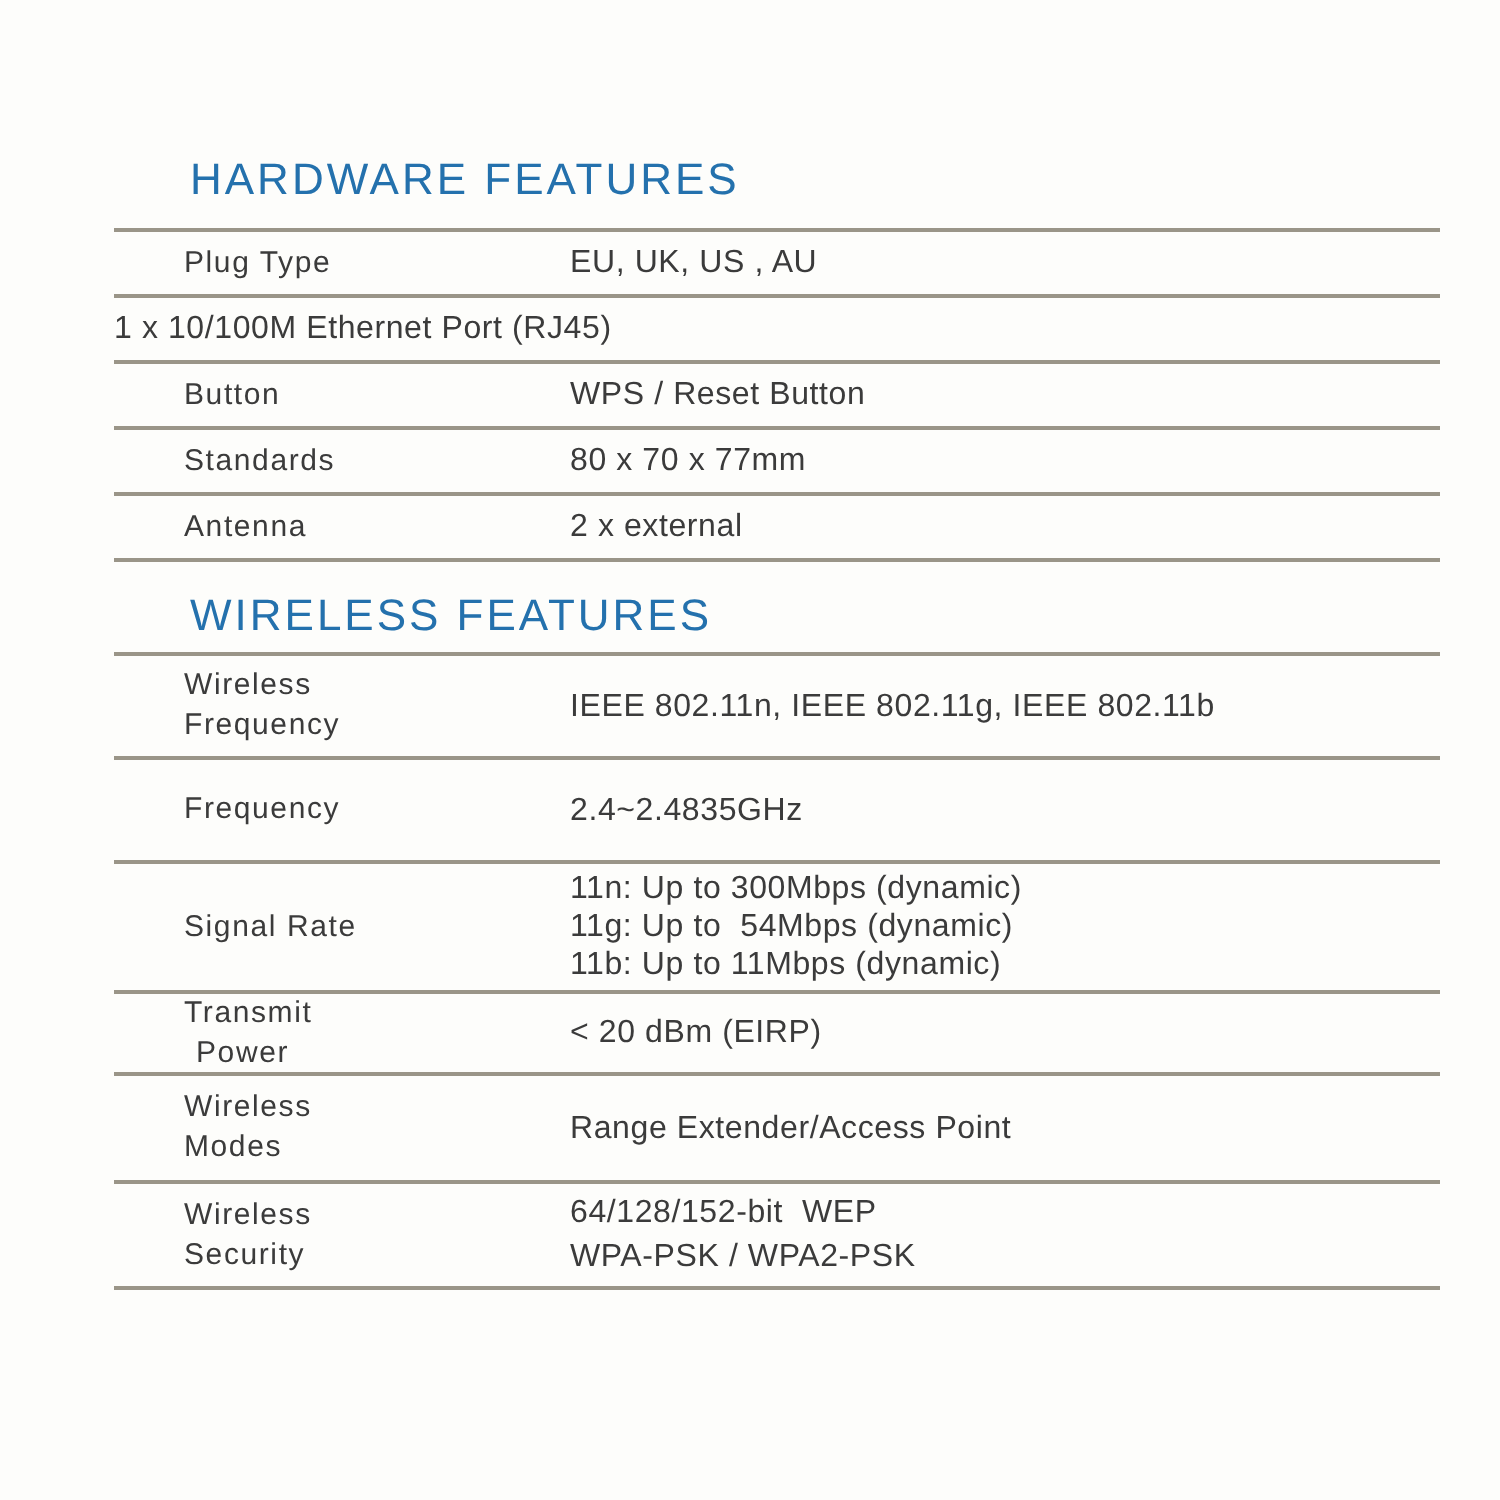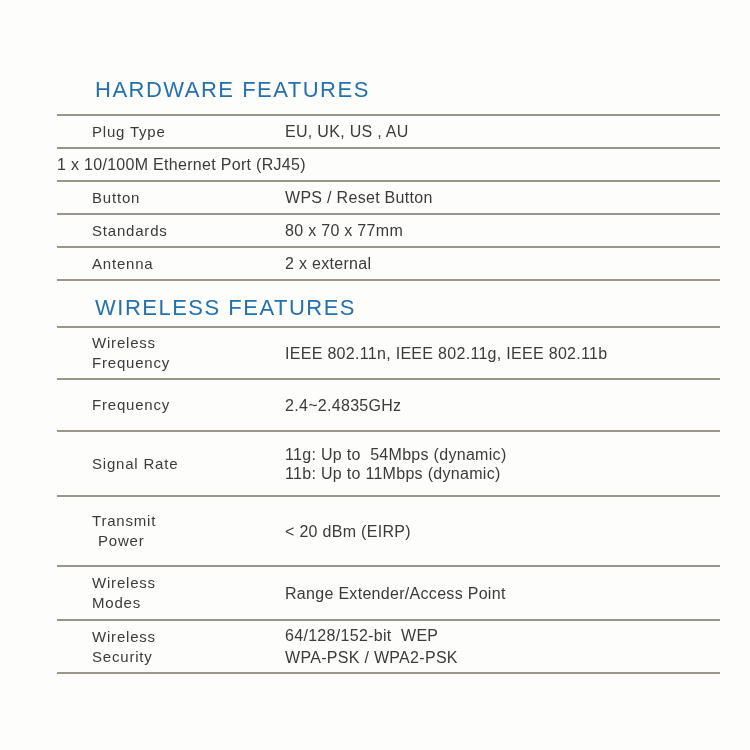--- a/index.html
+++ b/index.html
@@ -146,27 +146,28 @@
         <div class="vline">2.4~2.4835GHz</div>
       </div>
     </div>
     <div class="sep"></div>
 
     <div class="row" style="height:63px">
       <div class="cell-label">
         <div class="lline">Signal Rate</div>
       </div>
       <div class="cell-value">
+        <div class="vline">11n: Up to 300Mbps (dynamic)</div>
         <div class="vline">11g: Up to  54Mbps (dynamic)</div>
         <div class="vline">11b: Up to 11Mbps (dynamic)</div>
       </div>
     </div>
     <div class="sep"></div>
 
-    <div class="row" style="height:68px">
+    <div class="row" style="height:39px">
       <div class="cell-label">
         <div class="lline">Transmit</div>
         <div class="lline" style="padding-left:6px">Power</div>
       </div>
       <div class="cell-value">
         <div class="vline">&lt; 20 dBm (EIRP)</div>
       </div>
     </div>
     <div class="sep"></div>
 

